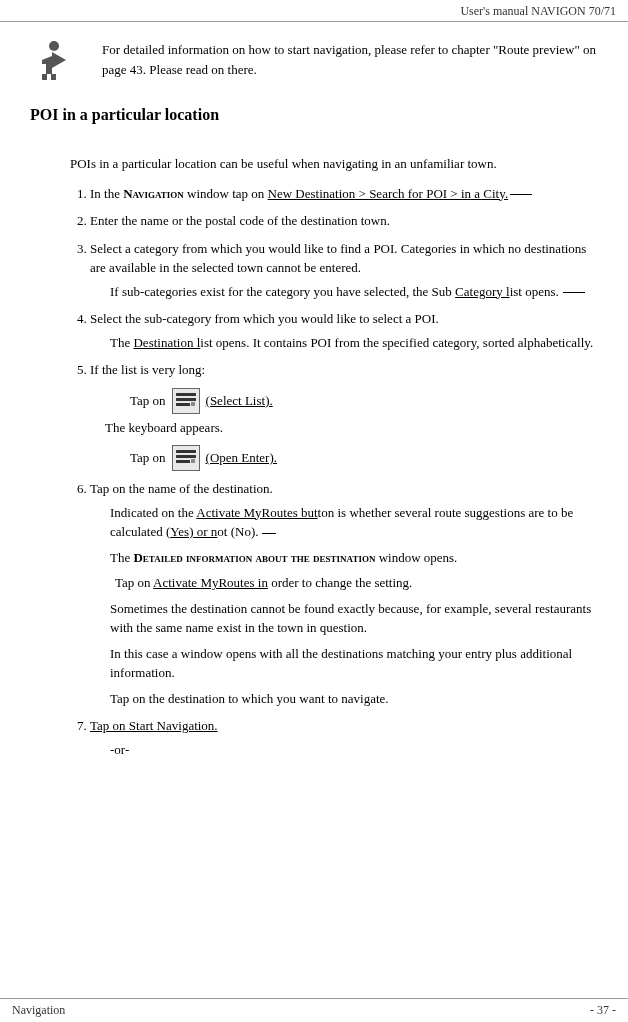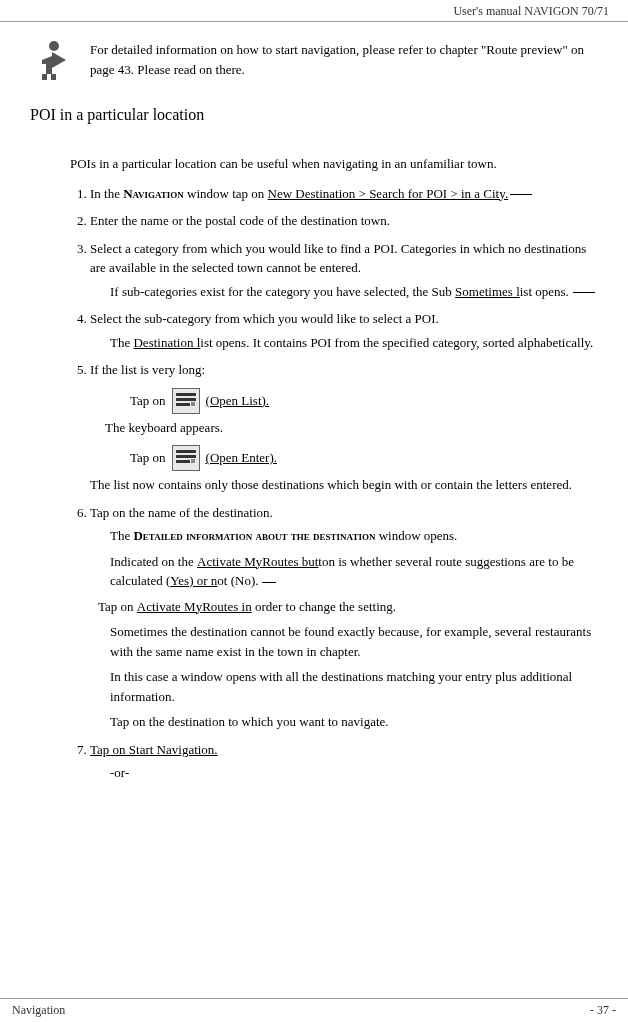--- a/index.html
+++ b/index.html
@@ -8,21 +8,21 @@
       min-height: 1022px;
       font-family: Times New Roman, serif;
       font-size: 13px;
       color: #000;
       background: #fff;
       position: relative;
     }
     .top-bar {
       display: flex;
       justify-content: flex-end;
-      padding: 4px 19px 2px 12px;
+      padding: 4px 12px 2px 12px;
       border-bottom: 1px solid #999;
       font-size: 12px;
       color: #333;
       align-items: flex-end;
     }
     .bottom-bar {
       position: absolute;
       bottom: 0;
       left: 0;
       right: 0;
@@ -32,21 +32,21 @@
       padding: 4px 12px;
       font-size: 12px;
       color: #333;
     }
     .content {
       padding: 10px 30px 40px 30px;
     }
     .notice-box {
       display: flex;
       align-items: flex-start;
-      gap: 12px;
+      gap: 24px;
       margin-bottom: 18px;
       padding: 4px 0;
     }
     .notice-icon {
       width: 48px;
       height: 48px;
       flex-shrink: 0;
       display: flex;
       align-items: center;
       justify-content: center;
@@ -55,21 +55,21 @@
       width: 44px;
       height: 44px;
     }
     .notice-text {
       font-size: 13px;
       line-height: 1.5;
       padding-top: 4px;
     }
     .section-title {
       font-size: 16px;
-      font-weight: normal;
+      font-weight: bold;
       margin: 8px 0 12px 0;
     }
     .intro-text {
       margin-left: 40px;
       margin-bottom: 10px;
       font-size: 13px;
       line-height: 1.5;
       margin-top: 30px;
     }
     ol {
@@ -89,21 +89,20 @@
       margin-bottom: 6px;
       font-size: 13px;
       line-height: 1.5;
     }
     .small-caps {
       font-variant: small-caps;
       font-weight: bold;
     }
     .underline {
       text-decoration: underline;
-      font-family: Liberation Serif, serif;
     }
     .bold {
       font-weight: bold;
     }
     .tap-row {
       display: flex;
       align-items: center;
       gap: 6px;
       margin: 8px 0 4px 40px;
       font-size: 13px;
@@ -168,21 +167,21 @@
       In the <span class="small-caps">Navigation</span> window tap on <span class="underline">New Destination &gt; Search for POI &gt; in a City.</span><span class="dash-line"></span>
     </li>
 
     <li class="list-item-block">
       Enter the name or the postal code of the destination town.
     </li>
 
     <li class="list-item-block">
       Select a category from which you would like to find a POI. Categories in which no destinations are available in the selected town cannot be entered.
       <div class="sub-content">
-        If sub-categories exist for the category you have selected, the Sub <span class="underline">Sometimes l</span>ist opens.<span style="display:inline-block;width:22px;border-top:1.5px solid #000;vertical-align:middle;margin-left:4px;"></span>
+        If sub-categories exist for the category you have selected, the Sub <span class="underline">Category l</span>ist opens.<span style="display:inline-block;width:22px;border-top:1.5px solid #000;vertical-align:middle;margin-left:4px;"></span>
       </div>
     </li>
 
     <li class="list-item-block">
       Select the sub-category from which you would like to select a POI.
       <div class="sub-content">
         The <span class="underline">Destination l</span>ist opens. It contains POI from the specified category, sorted alphabetically.
       </div>
     </li>
 
@@ -193,55 +192,52 @@
         <span class="button-icon">
           <svg viewBox="0 0 22 20" xmlns="http://www.w3.org/2000/svg">
 
             <rect x="1" y="2" width="20" height="3" fill="#333" rx="0.5"></rect>
             <rect x="1" y="7" width="20" height="3" fill="#333" rx="0.5"></rect>
             <rect x="1" y="12" width="14" height="3" fill="#333" rx="0.5"></rect>
 
             <rect x="16" y="11" width="4" height="4" fill="#888" rx="0.3"></rect>
           </svg>
         </span>
-        <span><span class="underline">(Open List).</span></span>
+        <span><span class="underline">(Select List).</span></span>
       </div>
       <div class="sub-content" style="margin-left:15px;">
         The keyboard appears.
       </div>
       <div class="tap-row">
         <span>Tap on</span>
         <span class="button-icon">
           <svg viewBox="0 0 22 20" xmlns="http://www.w3.org/2000/svg">
             <rect x="1" y="2" width="20" height="3" fill="#333" rx="0.5"></rect>
             <rect x="1" y="7" width="20" height="3" fill="#333" rx="0.5"></rect>
             <rect x="1" y="12" width="14" height="3" fill="#333" rx="0.5"></rect>
             <rect x="16" y="11" width="4" height="4" fill="#888" rx="0.3"></rect>
           </svg>
         </span>
         <span><span class="underline">(Open Enter).</span></span>
       </div>
-      <div class="sub-content" style="margin-left:0;">
-        The list now contains only those destinations which begin with or contain the letters entered.
-      </div>
     </li>
 
     <li class="list-item-block">
       Tap on the name of the destination.
       <div class="sub-content">
+        Indicated on the <span class="underline">Activate MyRoutes but</span>ton is whether several route suggestions are to be calculated (<span class="underline">Yes) or n</span>ot (No). <span style="display:inline-block;width:14px;border-top:1.5px solid #000;vertical-align:middle;"></span>
+      </div>
+      <div class="sub-content">
         The <span class="bold small-caps">Detailed information about the destination</span> window opens.
       </div>
-      <div class="sub-content">
-        Indicated on the <span class="underline">Activate MyRoutes but</span>ton is whether several route suggestions are to be calculated (<span class="underline">Yes) or n</span>ot (No). <span style="display:inline-block;width:14px;border-top:1.5px solid #000;vertical-align:middle;"></span>
-      </div>
-      <div class="sub-content" style="margin-left:8px;">
+      <div class="sub-content" style="margin-left:25px;">
         Tap on <span class="underline">Activate MyRoutes in</span> order to change the setting.
       </div>
       <div class="sub-content">
-        Sometimes the destination cannot be found exactly because, for example, several restaurants with the same name exist in the town in chapter.
+        Sometimes the destination cannot be found exactly because, for example, several restaurants with the same name exist in the town in question.
       </div>
       <div class="sub-content">
         In this case a window opens with all the destinations matching your entry plus additional information.
       </div>
       <div class="sub-content" style="margin-left:20px;">
         Tap on the destination to which you want to navigate.
       </div>
     </li>
 
     <li class="list-item-block">

